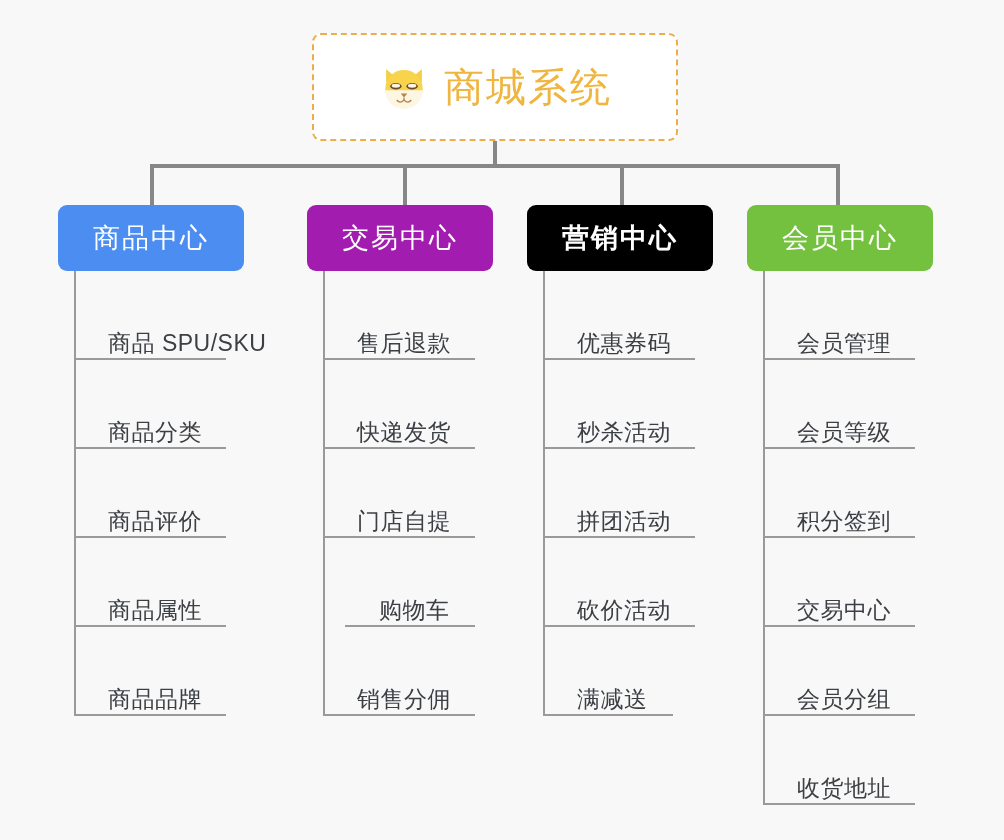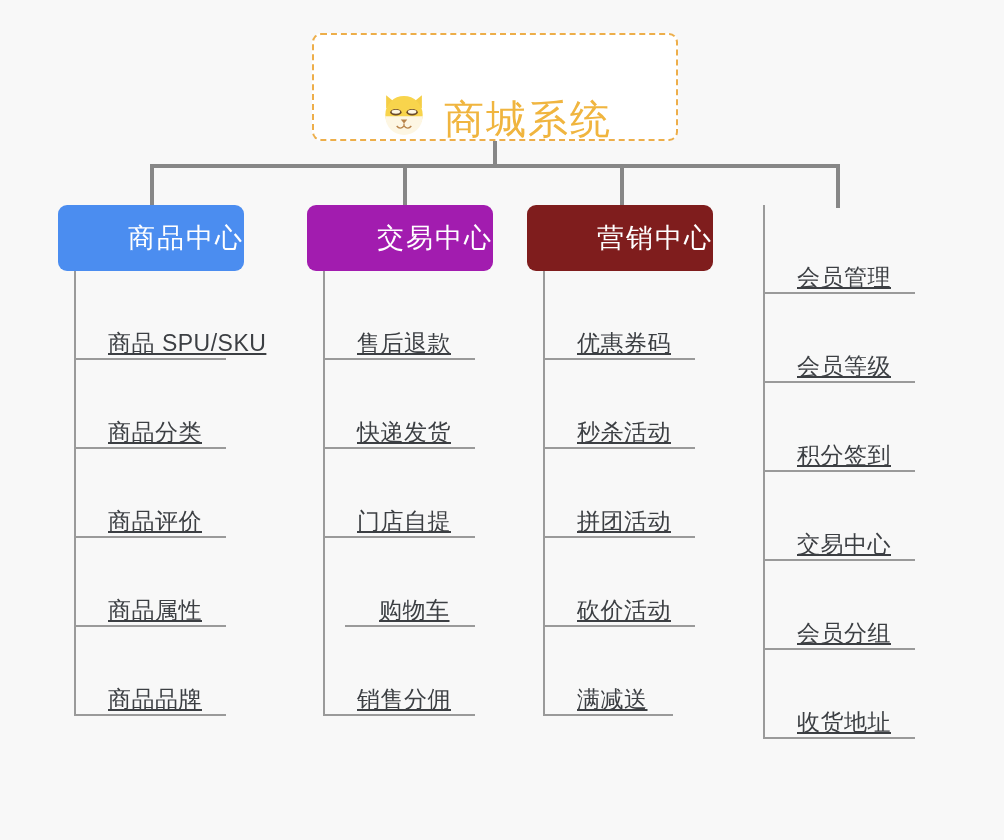--- a/index.html
+++ b/index.html
@@ -24,21 +24,21 @@
     position: absolute;
     left: 312px;
     top: 33px;
     width: 366px;
     height: 108px;
     box-sizing: border-box;
     background: #ffffff;
     border: 2px dashed #edae4a;
     border-radius: 9px;
     display: flex;
-    align-items: flex-end;
+    align-items: center;
     justify-content: center;
     gap: 14px;
   }
   #root-node .root-icon {
     width: 52px;
     height: 52px;
     flex: 0 0 auto;
     display: block;
   }
   #root-node .root-title {
@@ -61,29 +61,29 @@
   .column {
     position: absolute;
     top: 205px;
     width: 186px;
   }
   .cat-header {
     height: 66px;
     border-radius: 9px;
     display: flex;
     align-items: center;
-    justify-content: flex-end;
+    justify-content: center;
     color: #ffffff;
     font-size: 27px;
     letter-spacing: 2px;
     box-sizing: border-box;
   }
   .cat-header.blue   { background: #4b8df0; }
   .cat-header.red    { background: #a21caf; }
-  .cat-header.orange { background: #7f1d1d; }
+  .cat-header.orange { background: #000000; font-weight: bold; }
   .cat-header.green  { background: #73c13f; }
 
   
   .leaf-list {
     position: relative;
     margin-left: 16px;
     padding-top: 0;
   }
   .leaf-rail {
     position: absolute;
@@ -103,21 +103,20 @@
     justify-content: flex-start;
     padding-left: 34px;
     padding-bottom: 3px;
   }
   .leaf-item .leaf-label {
     font-size: 23px;
     color: #3c3f43;
     line-height: 1.05;
     white-space: nowrap;
     letter-spacing: 0.5px;
-    text-decoration: underline;
   }
   
   .leaf-list .leaf-item:first-child { height: 85px; }
 
   
   .col-1 .leaf-item { width: 204px; }
   .col-1 .leaf-item:nth-child(1) { width: 204px; }
   .col-1 .leaf-item:nth-child(2),
   .col-1 .leaf-item:nth-child(3),
   .col-1 .leaf-item:nth-child(4),
@@ -228,20 +227,23 @@
       <div class="leaf-item">
         <span class="leaf-label">砍价活动</span>
       </div>
       <div class="leaf-item">
         <span class="leaf-label">满减送</span>
       </div>
     </div>
   </div>
 
   <div class="column col-4" style="left:747px;">
+    <div class="cat-header green">
+      <span>会员中心</span>
+    </div>
     <div class="leaf-list">
       <div class="leaf-rail"></div>
       <div class="leaf-item">
         <span class="leaf-label">会员管理</span>
       </div>
       <div class="leaf-item">
         <span class="leaf-label">会员等级</span>
       </div>
       <div class="leaf-item">
         <span class="leaf-label">积分签到</span>

